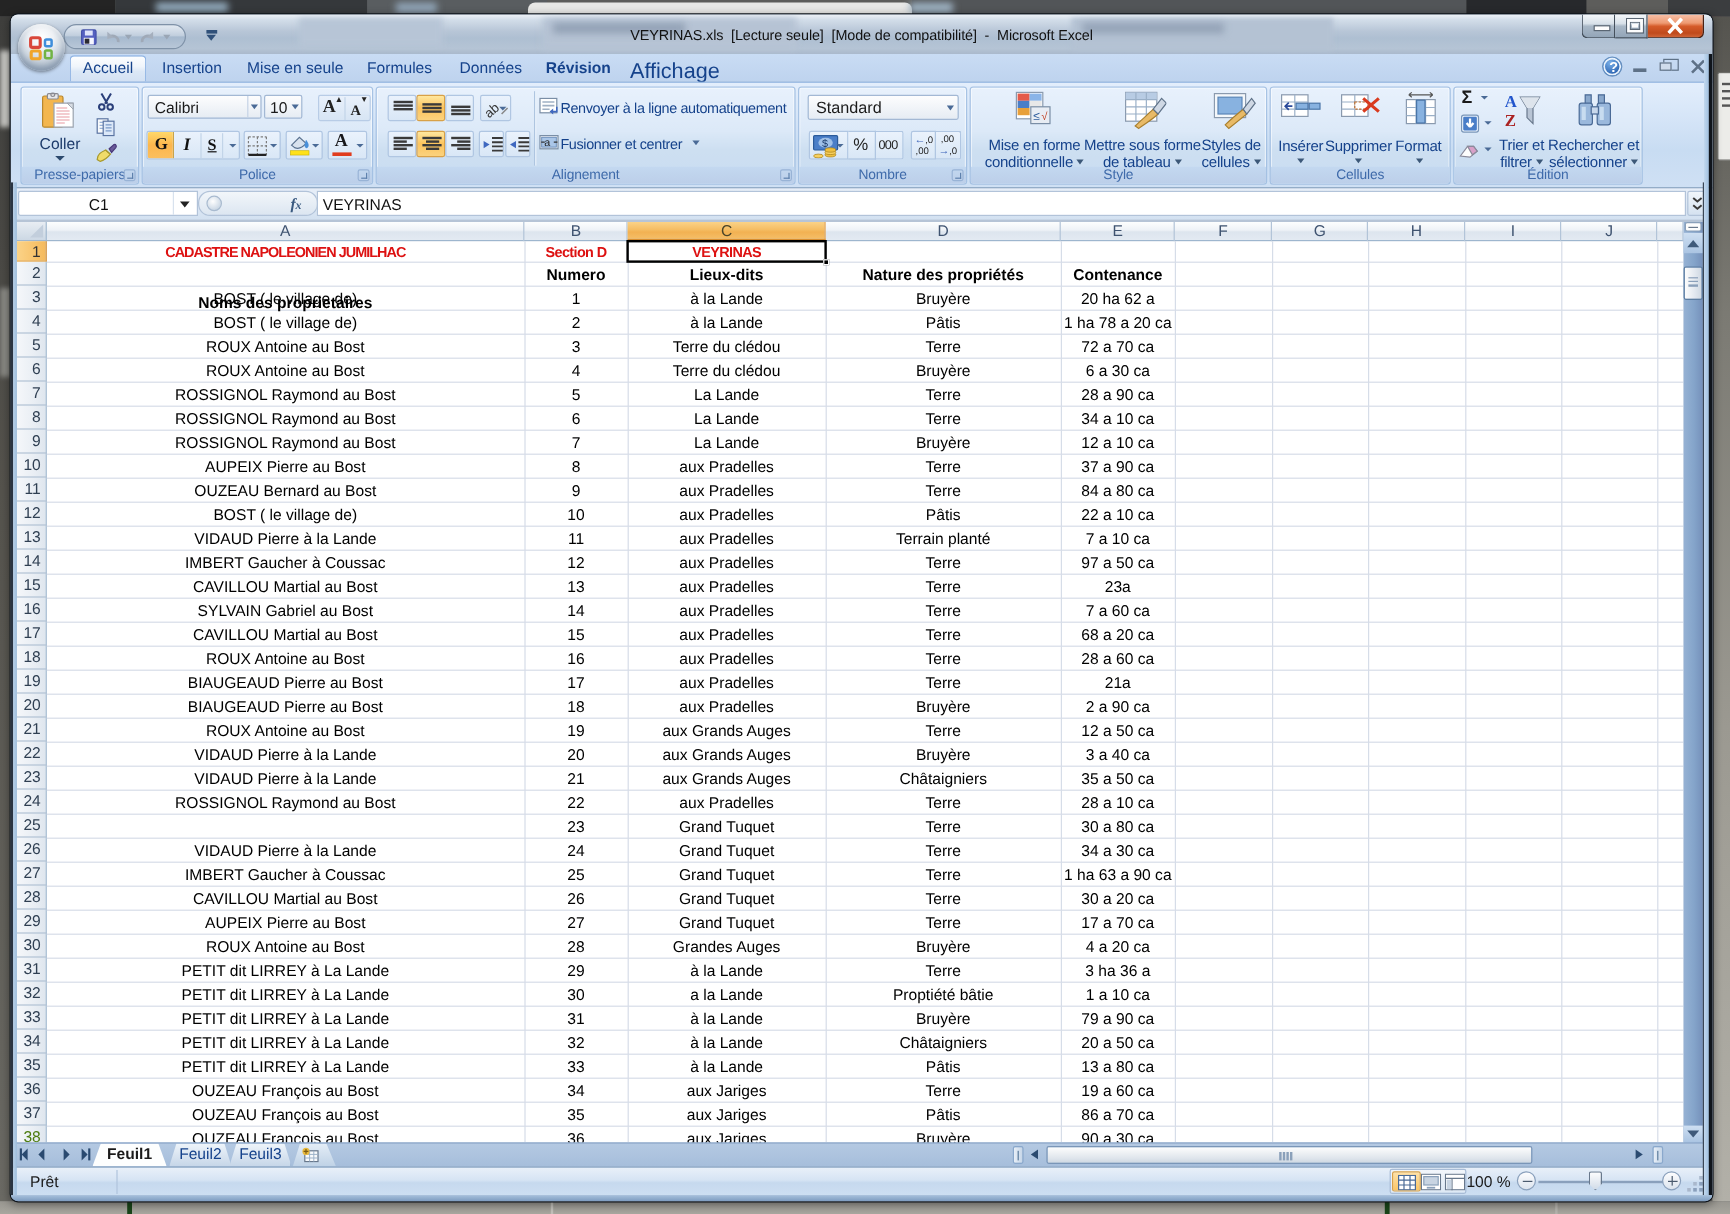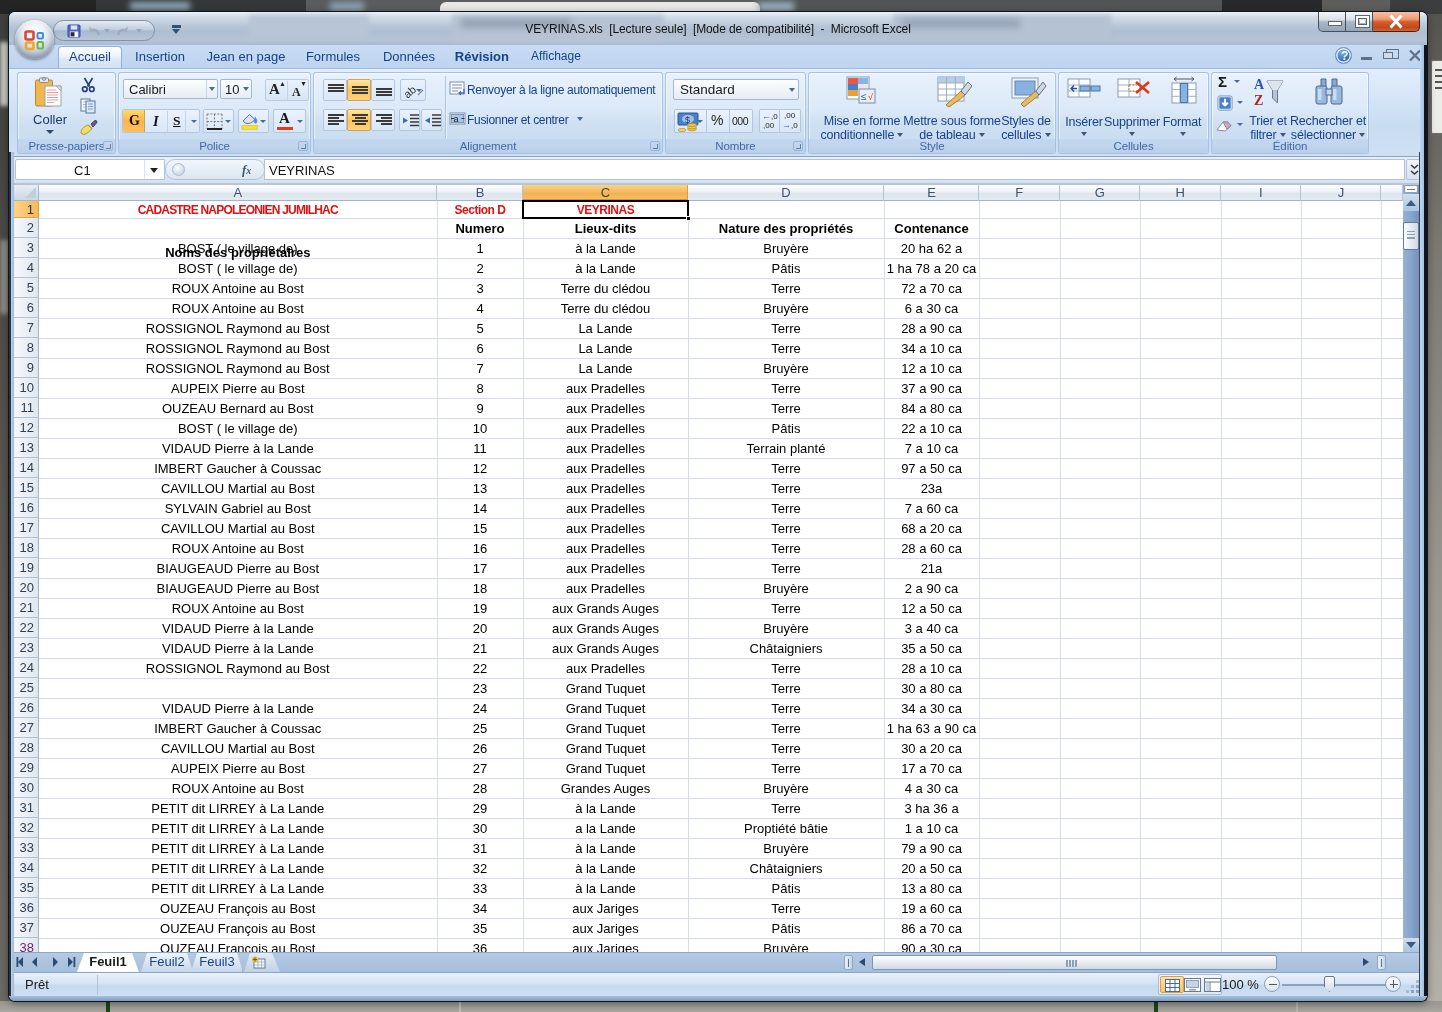--- a/index.html
+++ b/index.html
@@ -105,25 +105,25 @@
       <rect x="14.5" y="5" width="5.5" height="5.5" rx="1.2" fill="none" stroke="#3f8edb" stroke-width="2.1"></rect>
       <rect x="3" y="14.5" width="7.5" height="6.5" rx="1.5" fill="none" stroke="#f0a52c" stroke-width="2.6"></rect>
       <rect x="14.5" y="14" width="5.5" height="6.5" rx="1.2" fill="none" stroke="#71b345" stroke-width="2.1"></rect>
     </svg>
   </div>
 
 <div class="abs" style="left:0;top:33px;width:1418px;height:23px;background:linear-gradient(180deg,#c9dcf4,#bed3ee);">
 <div class="abs" style="left:49px;top:1px;width:64px;height:22px;background:linear-gradient(180deg,#fdfeff 0%,#f0f5fb 40%,#dce8f6 60%,#d3e1f3 100%);border:1px solid #8db2e3;border-bottom:none;border-radius:4px 4px 0 0;"></div>
 <div class="abs tabtxt" style="left:49px;top:4px;width:64px;text-align:center;font-size:13px;">Accueil</div>
 <div class="abs tabtxt" style="left:122px;top:4px;width:58px;text-align:center;font-size:13px;">Insertion</div>
-<div class="abs tabtxt" style="left:195px;top:4px;width:84px;text-align:center;font-size:13px;">Jean en page</div>
+<div class="abs tabtxt" style="left:195px;top:4px;width:84px;text-align:center;font-size:13px;">Mise en seule</div>
 <div class="abs tabtxt" style="left:295px;top:4px;width:58px;text-align:center;font-size:13px;">Formules</div>
 <div class="abs tabtxt" style="left:372px;top:4px;width:56px;text-align:center;font-size:13px;">Données</div>
 <div class="abs tabtxt" style="left:444px;top:4px;width:56px;text-align:right;font-size:13px;font-weight:bold;">Révision</div>
-<div class="abs tabtxt" style="left:516px;top:4px;width:62px;text-align:center;font-size:12px;">Affichage</div>
+<div class="abs tabtxt" style="left:516px;top:4px;width:62px;text-align:center;font-size:18px;">Affichage</div>
 </div>
 
 <div class="abs" style="left:1326px;top:35px;width:17px;height:17px;border-radius:50%;background:radial-gradient(circle at 40% 30%,#7ab0e8,#2a62b0 70%,#1a4a90);border:1px solid #6690c0;box-shadow:inset 0 0 0 1.5px #e8f2fc;">
   <div class="abs" style="left:5px;top:1px;font-size:12px;font-weight:bold;color:#fff;">?</div>
 </div>
 <div class="abs" style="left:1352px;top:45px;width:11px;height:3px;background:#5e7187;"></div>
 <div class="abs" style="left:1377px;top:37px;width:13px;height:10px;border:1.5px solid #5e7187;"></div>
 <div class="abs" style="left:1374px;top:40px;width:10px;height:7px;border:1.5px solid #5e7187;background:#cfdcec;"></div>
 <svg class="abs" style="left:1399px;top:37px;" width="14" height="13" viewBox="0 0 14 13">
       <path d="M2 1.5 L12 11.5 M12 1.5 L2 11.5" stroke="#5e7187" stroke-width="2.2"></path>
@@ -574,21 +574,21 @@
       <div class="abs" style="left:0;top:672px;width:24.5px;height:1px;background:#b2c2d4;"></div>
       <div class="abs" style="left:0;top:653px;width:20px;height:20px;font-size:13px;color:#2f3f52;text-align:right;line-height:20px;">33</div>
       <div class="abs" style="left:0;top:692px;width:24.5px;height:1px;background:#b2c2d4;"></div>
       <div class="abs" style="left:0;top:673px;width:20px;height:20px;font-size:13px;color:#2f3f52;text-align:right;line-height:20px;">34</div>
       <div class="abs" style="left:0;top:712px;width:24.5px;height:1px;background:#b2c2d4;"></div>
       <div class="abs" style="left:0;top:693px;width:20px;height:20px;font-size:13px;color:#2f3f52;text-align:right;line-height:20px;">35</div>
       <div class="abs" style="left:0;top:732px;width:24.5px;height:1px;background:#b2c2d4;"></div>
       <div class="abs" style="left:0;top:713px;width:20px;height:20px;font-size:13px;color:#2f3f52;text-align:right;line-height:20px;">36</div>
       <div class="abs" style="left:0;top:752px;width:24.5px;height:1px;background:#b2c2d4;"></div>
       <div class="abs" style="left:0;top:733px;width:20px;height:20px;font-size:13px;color:#2f3f52;text-align:right;line-height:20px;">37</div>
-      <div class="abs" style="left:0;top:753px;width:20px;height:20px;font-size:13px;color:#701a75;text-align:right;line-height:20px;">38</div>
+      <div class="abs" style="left:0;top:753px;width:20px;height:20px;font-size:13px;color:#4d7c0f;text-align:right;line-height:20px;">38</div>
       <div class="abs" style="left:423.0px;top:16px;width:1px;height:751px;background:#d6dde8;"></div>
       <div class="abs" style="left:509px;top:16px;width:1px;height:751px;background:#d6dde8;"></div>
       <div class="abs" style="left:674px;top:16px;width:1px;height:751px;background:#d6dde8;"></div>
       <div class="abs" style="left:870px;top:16px;width:1px;height:751px;background:#d6dde8;"></div>
       <div class="abs" style="left:965px;top:16px;width:1px;height:751px;background:#d6dde8;"></div>
       <div class="abs" style="left:1045.5px;top:16px;width:1px;height:751px;background:#d6dde8;"></div>
       <div class="abs" style="left:1126.0px;top:16px;width:1px;height:751px;background:#d6dde8;"></div>
       <div class="abs" style="left:1206.5px;top:16px;width:1px;height:751px;background:#d6dde8;"></div>
       <div class="abs" style="left:1287.0px;top:16px;width:1px;height:751px;background:#d6dde8;"></div>
       <div class="abs" style="left:1367px;top:16px;width:1px;height:751px;background:#d6dde8;"></div>
@@ -770,21 +770,21 @@
       <div class="cell" style="left:870px;top:553px;width:95px;height:20px;line-height:21px;">30 a 20 ca</div>
       <div class="cell" style="left:24.5px;top:573px;width:398.5px;height:20px;line-height:21px;">AUPEIX Pierre au Bost</div>
       <div class="cell" style="left:423px;top:573px;width:86px;height:20px;line-height:21px;">27</div>
       <div class="cell" style="left:509px;top:573px;width:165px;height:20px;line-height:21px;">Grand Tuquet</div>
       <div class="cell" style="left:674px;top:573px;width:196px;height:20px;line-height:21px;">Terre</div>
       <div class="cell" style="left:870px;top:573px;width:95px;height:20px;line-height:21px;">17 a 70 ca</div>
       <div class="cell" style="left:24.5px;top:593px;width:398.5px;height:20px;line-height:21px;">ROUX Antoine au Bost</div>
       <div class="cell" style="left:423px;top:593px;width:86px;height:20px;line-height:21px;">28</div>
       <div class="cell" style="left:509px;top:593px;width:165px;height:20px;line-height:21px;">Grandes Auges</div>
       <div class="cell" style="left:674px;top:593px;width:196px;height:20px;line-height:21px;">Bruyère</div>
-      <div class="cell" style="left:870px;top:593px;width:95px;height:20px;line-height:21px;">4 a 30 ca</div>
+      <div class="cell" style="left:870px;top:593px;width:95px;height:20px;line-height:21px;">4 a 20 ca</div>
       <div class="cell" style="left:24.5px;top:613px;width:398.5px;height:20px;line-height:21px;">PETIT dit LIRREY à La Lande</div>
       <div class="cell" style="left:423px;top:613px;width:86px;height:20px;line-height:21px;">29</div>
       <div class="cell" style="left:509px;top:613px;width:165px;height:20px;line-height:21px;">à la Lande</div>
       <div class="cell" style="left:674px;top:613px;width:196px;height:20px;line-height:21px;">Terre</div>
       <div class="cell" style="left:870px;top:613px;width:95px;height:20px;line-height:21px;">3 ha 36 a</div>
       <div class="cell" style="left:24.5px;top:633px;width:398.5px;height:20px;line-height:21px;">PETIT dit LIRREY à La Lande</div>
       <div class="cell" style="left:423px;top:633px;width:86px;height:20px;line-height:21px;">30</div>
       <div class="cell" style="left:509px;top:633px;width:165px;height:20px;line-height:21px;">a la Lande</div>
       <div class="cell" style="left:674px;top:633px;width:196px;height:20px;line-height:21px;">Proptiété bâtie</div>
       <div class="cell" style="left:870px;top:633px;width:95px;height:20px;line-height:21px;">1 a 10 ca</div>

